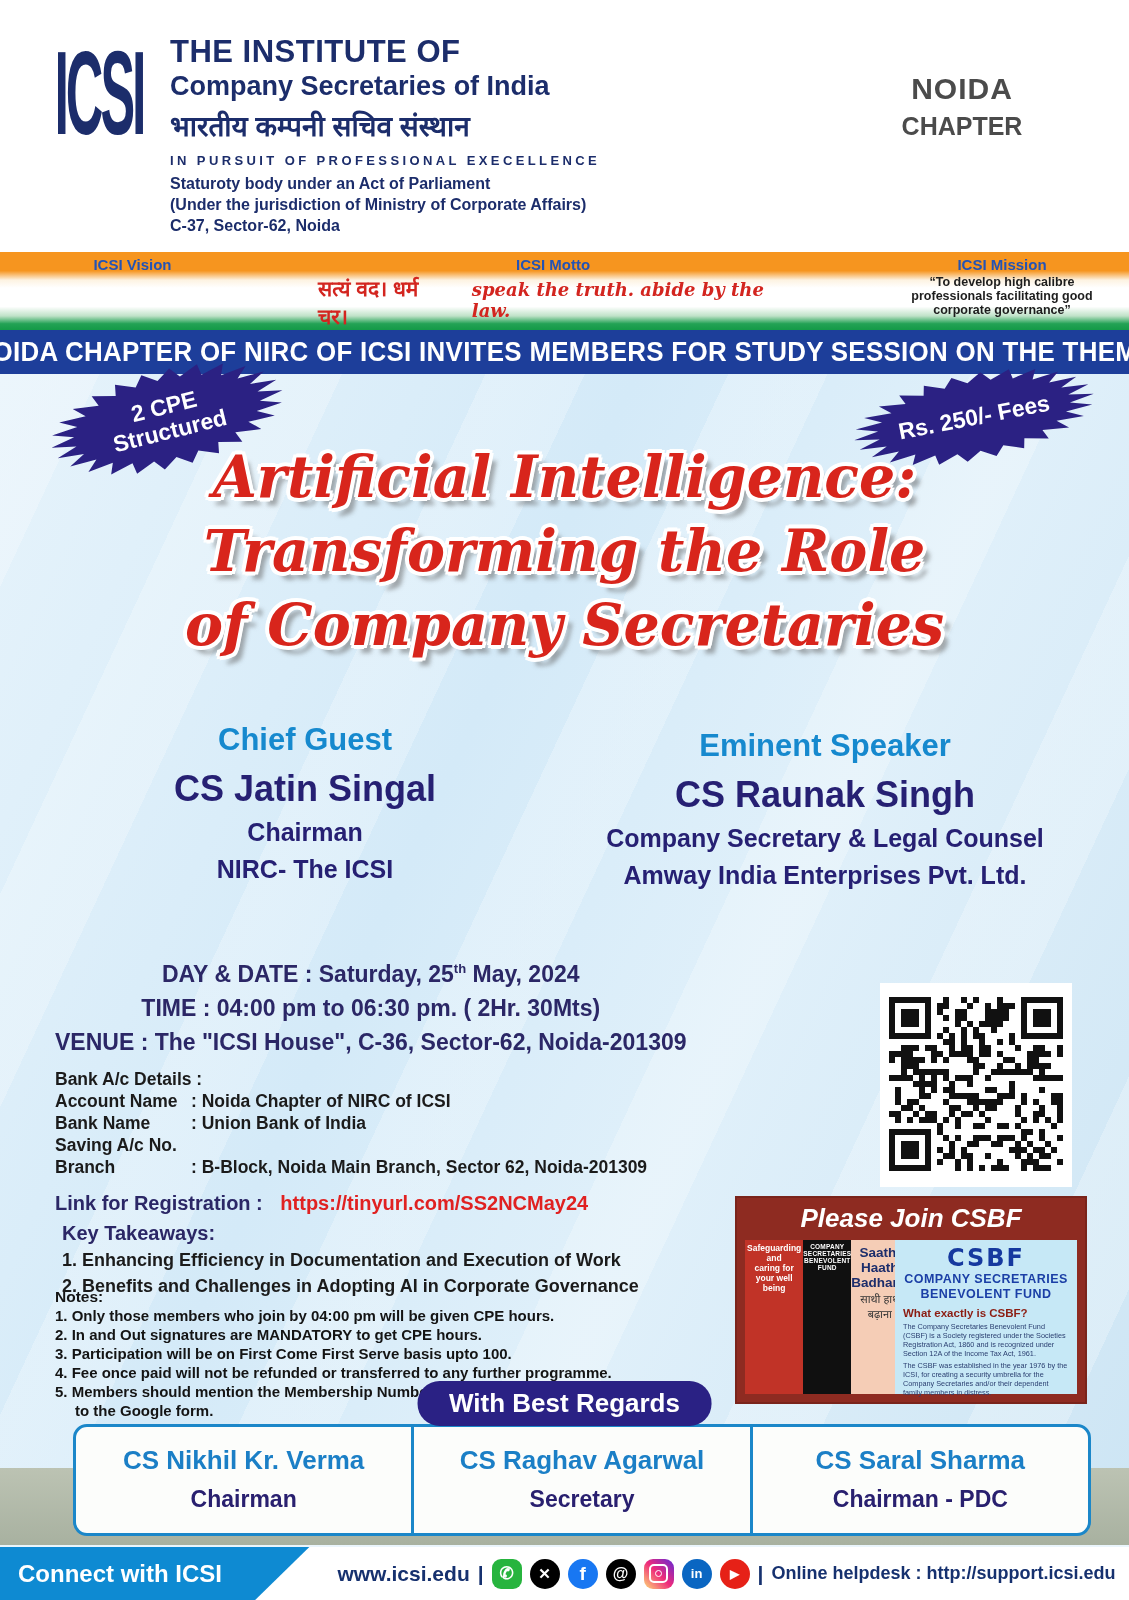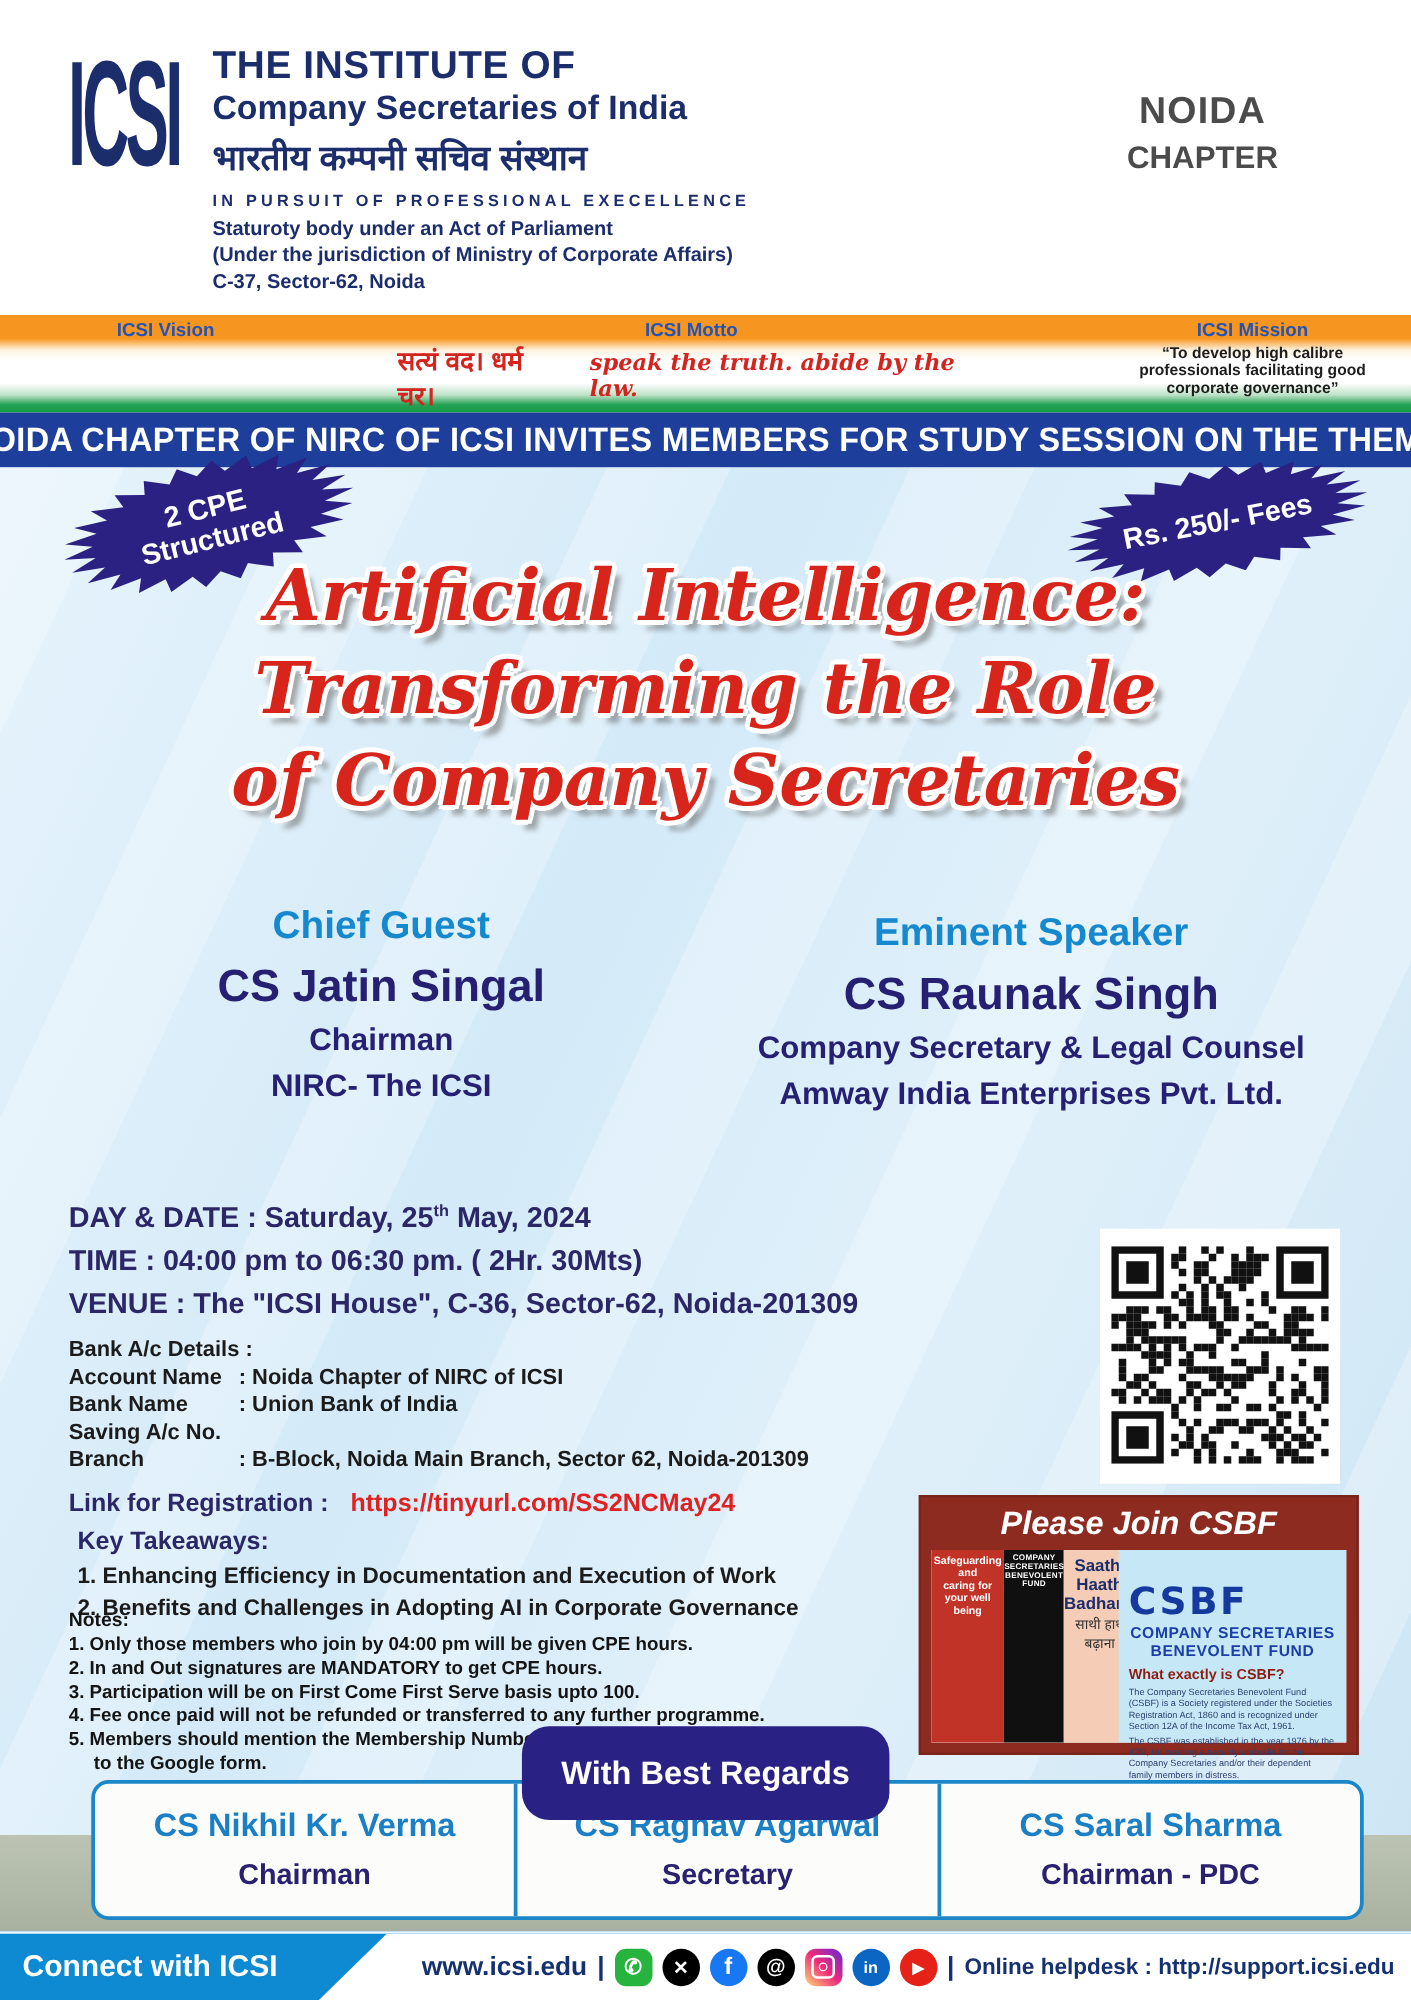--- a/index.html
+++ b/index.html
@@ -69,21 +69,21 @@
   
   .guest{position:absolute;text-align:center;}
   .guest-left{left:70px;top:722px;width:470px;}
   .guest-right{left:560px;top:728px;width:530px;}
   .role{color:#1689ce;font-size:31px;font-weight:bold;}
   .gname{color:#262073;font-size:36px;font-weight:bold;margin-top:10px;}
   .gline{color:#262073;font-size:25px;font-weight:bold;margin-top:8px;}
 
   
   .event{position:absolute;left:55px;top:952px;color:#2b2766;font-size:23px;font-weight:bold;
-         line-height:34px;}
+         line-height:34px;text-align:center;}
   .event sup{font-size:13px;}
 
   
   .bank{position:absolute;left:55px;top:1068px;color:#1b1b1b;font-size:17.5px;font-weight:bold;
         line-height:22px;}
   .bank-row{display:flex;}
   .bank-label{width:136px;flex:none;}
 
   
   .reg{position:absolute;left:55px;top:1192px;font-size:20px;font-weight:bold;}
@@ -113,30 +113,30 @@
       radial-gradient(circle at 62% 42%,#d2d2d2 0 13%,rgba(0,0,0,0) 14%),
       radial-gradient(circle at 53% 60%,#bdbdbd 0 17%,rgba(0,0,0,0) 18%),
       radial-gradient(circle at 42% 34%,#9a9a9a 0 21%,rgba(0,0,0,0) 22%),
       linear-gradient(140deg,#8d8d8d,#4a4a4a 60%,#2e2e2e);}
   .c-black{background:#101010;color:#fff;font-size:6.5px;font-weight:bold;text-align:center;
            padding:3px 0;letter-spacing:0.2px;}
   .c-peach{background:#f5cdb6;text-align:center;flex:1;}
   .c-name{color:#1c2d6b;font-size:13.5px;font-weight:bold;margin-top:5px;}
   .c-hindi{color:#333;font-size:11px;margin-top:1px;}
   .csbf-right{flex:1;background:#c6e8f6;padding:4px 8px 0 8px;box-sizing:border-box;}
-  .c-logo{color:#16399f;font-size:30px;font-weight:bold;letter-spacing:2px;
-          font-family:"DejaVu Sans",sans-serif;margin-top:20px;}
+  .c-logo{color:#16399f;font-size:24px;font-weight:bold;letter-spacing:2px;text-align:center;
+          font-family:"DejaVu Sans",sans-serif;}
   .c-org{color:#1b3fa6;font-size:12.5px;font-weight:bold;text-align:center;line-height:15px;
          letter-spacing:0.5px;}
   .c-q{color:#8c1d12;font-size:11.5px;font-weight:bold;margin-top:5px;}
   .c-p{color:#2a3e70;font-size:7.3px;line-height:9px;margin-top:3px;}
 
   
   .regards{position:absolute;left:50%;transform:translateX(-50%);top:1381px;background:#2a2184;
-           color:#fff;font-size:26px;font-weight:bold;padding:22px 32px;border-radius:22px;
+           color:#fff;font-size:26px;font-weight:bold;padding:7px 32px;border-radius:22px;
            z-index:3;white-space:nowrap;}
   .signs{position:absolute;left:73px;top:1424px;width:1018px;height:112px;background:#fcfdfb;
          border:3px solid #1b87c9;border-radius:14px;display:flex;z-index:2;box-sizing:border-box;}
   .sign-col{flex:1;text-align:center;padding-top:18px;}
   .sign-col + .sign-col{border-left:3px solid #1b87c9;}
   .s-name{color:#1b7fc6;font-size:26px;font-weight:bold;}
   .s-title{color:#29206f;font-size:23px;font-weight:bold;margin-top:10px;}
 
   
   .footer{position:absolute;left:0;top:1545px;width:1129px;height:55px;background:#0e8ad2;

